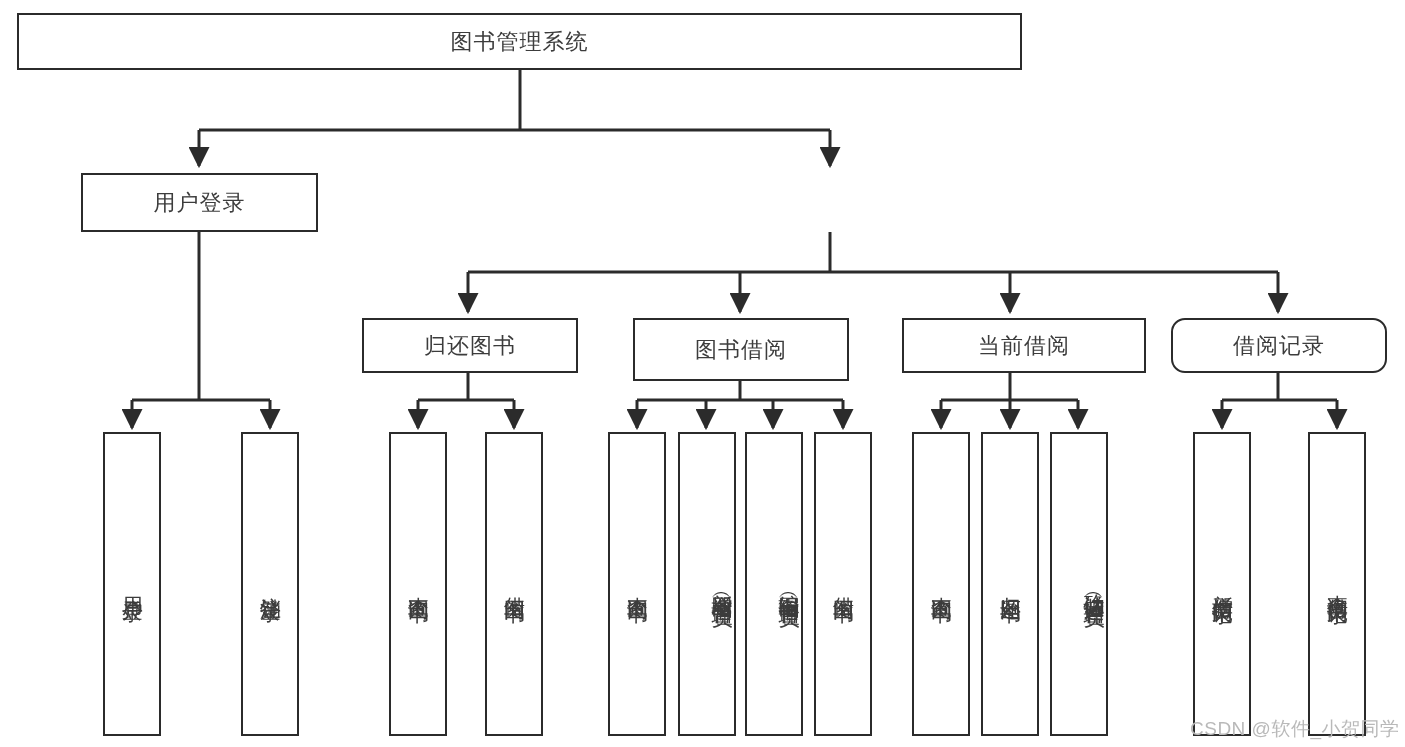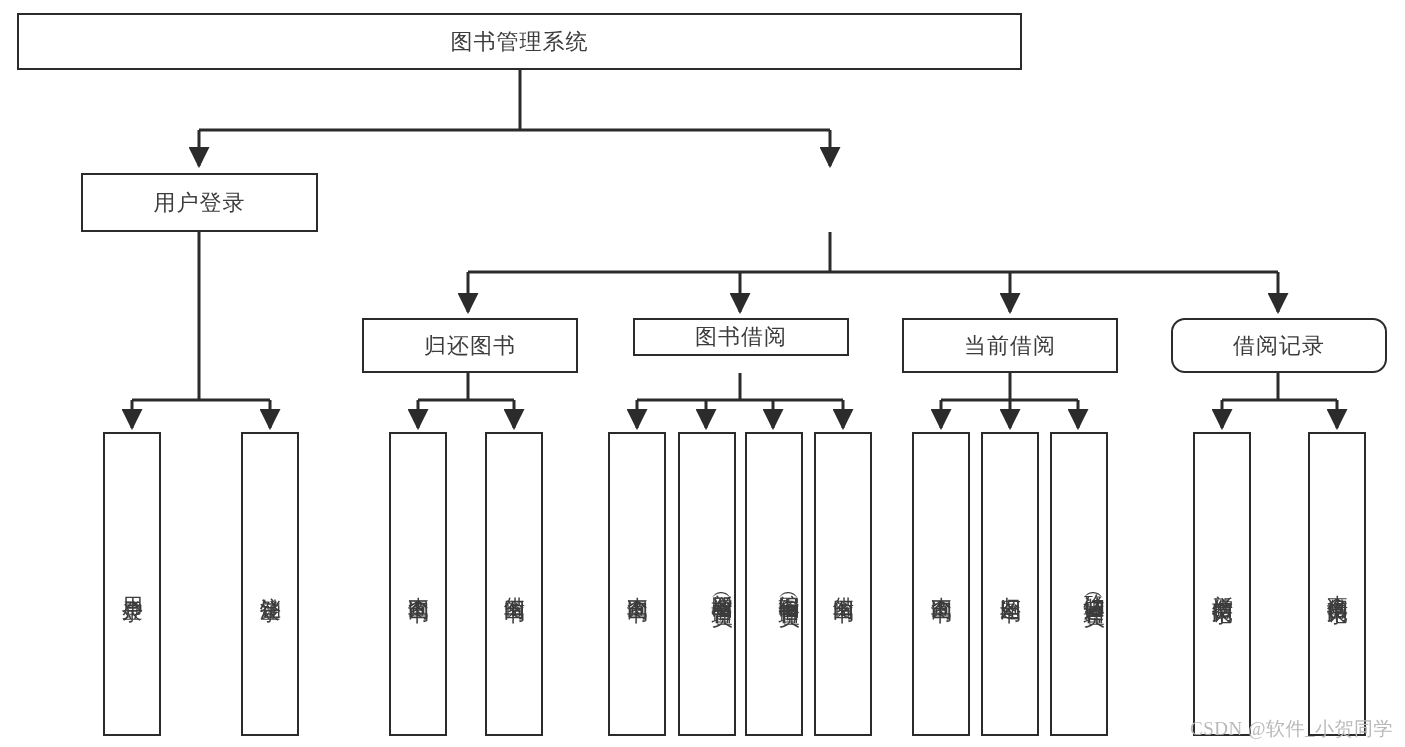--- a/index.html
+++ b/index.html
@@ -57,21 +57,21 @@
   .node.vert.mid-align {
     align-items: center;
     padding-top: 0;
   }
   .watermark {
     position: absolute;
     font-size: 19px;
     color: #b9b9b9;
     letter-spacing: 0.5px;
     white-space: nowrap;
-    font-family: Liberation Serif, serif;
+    font-family: Liberation Sans, sans-serif;
   }
 </style>
 </head>
 <body>
 
 <div id="stage">
 
   <svg id="edges" viewBox="0 0 1405 747" xmlns="http://www.w3.org/2000/svg">
     <defs>
       <marker id="arrow" viewBox="0 0 10 10" refX="9" refY="5" markerWidth="7" markerHeight="7" orient="auto-start-reverse">
@@ -132,25 +132,25 @@
 
   <div class="node horiz" style="left:81px; top:173px; width:237px; height:59px;">
     <span>用户登录</span>
   </div>
 
 
   <div class="node horiz" style="left:362px; top:318px; width:216px; height:55px;">
     <span>归还图书</span>
   </div>
 
-  <div class="node horiz" style="left:633px; top:318px; width:216px; height:38px;">
+  <div class="node horiz" style="left:633px; top:318px; width:216px; height:63px;">
     <span>图书借阅</span>
   </div>
 
-  <div class="node horiz" style="left:902px; top:318px; width:216px; height:55px;">
+  <div class="node horiz" style="left:902px; top:318px; width:244px; height:55px;">
     <span>当前借阅</span>
   </div>
 
   <div class="node horiz" style="left:1171px; top:318px; width:216px; height:55px;border-radius:14px;">
     <span>借阅记录</span>
   </div>
 
   <div class="node vert mid-align" style="left:103px; top:432px; width:58px; height:304px;">
     <span>用户登录</span>
   </div>

